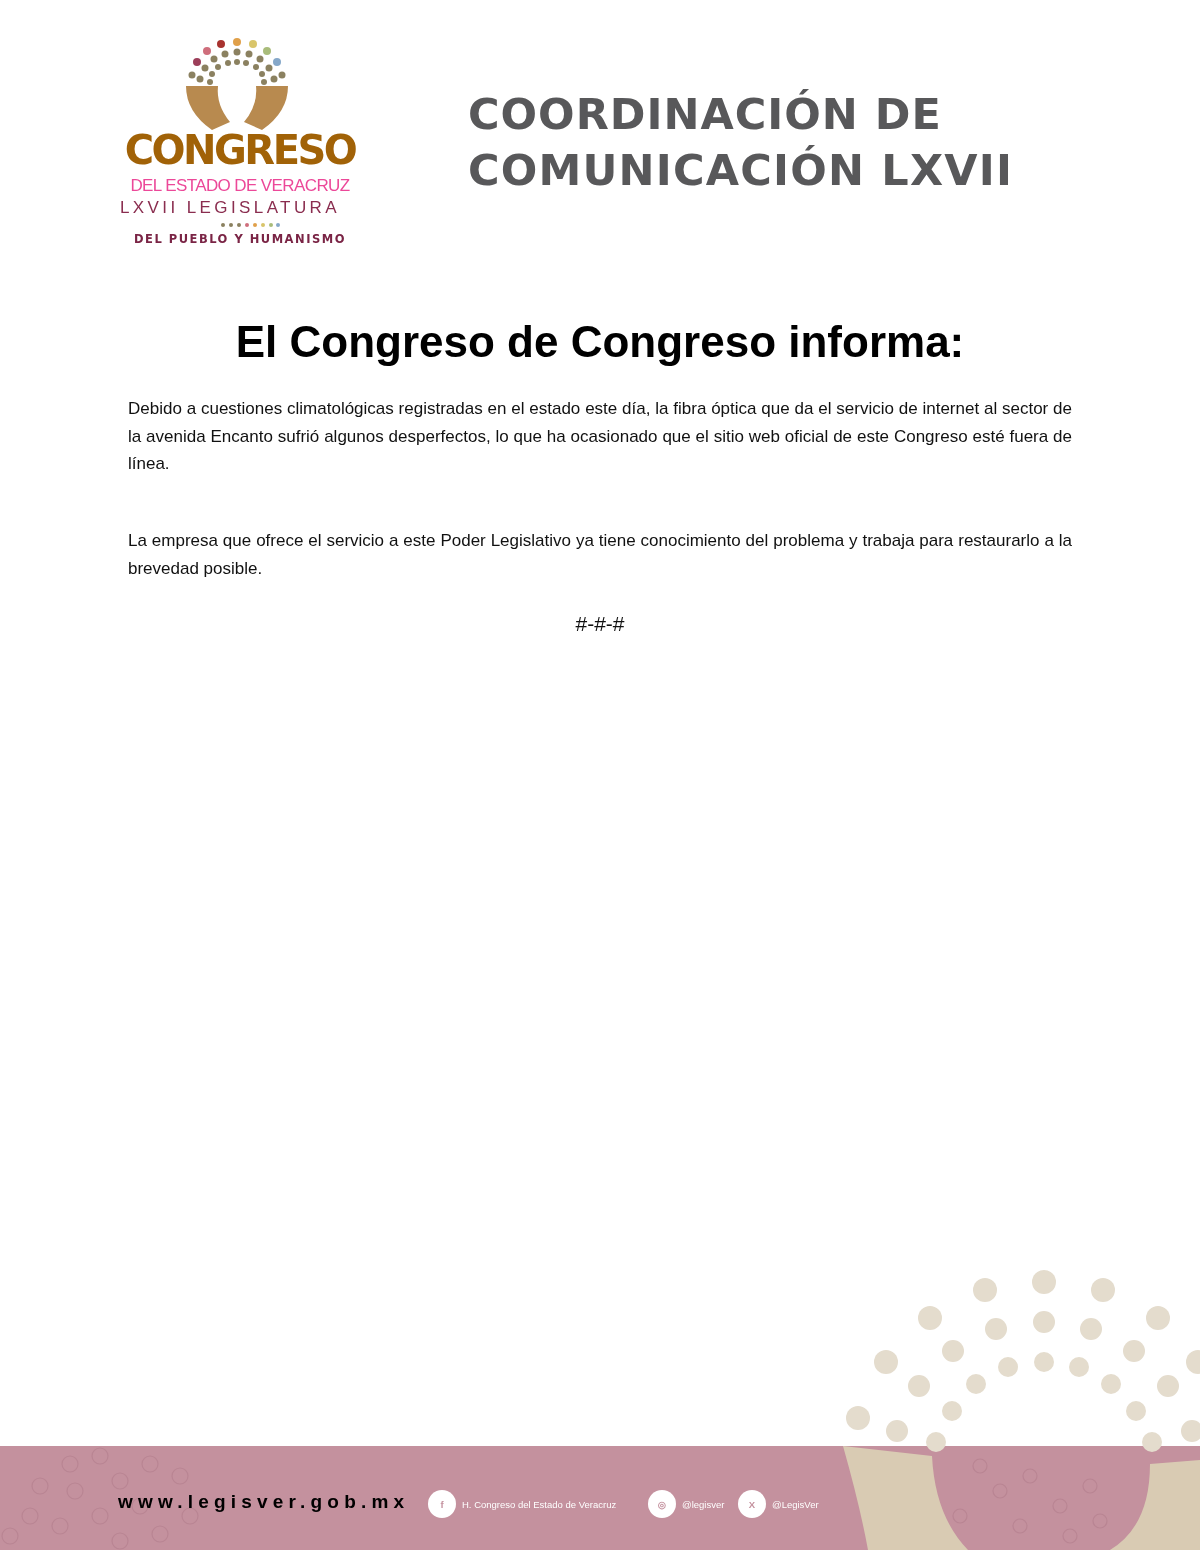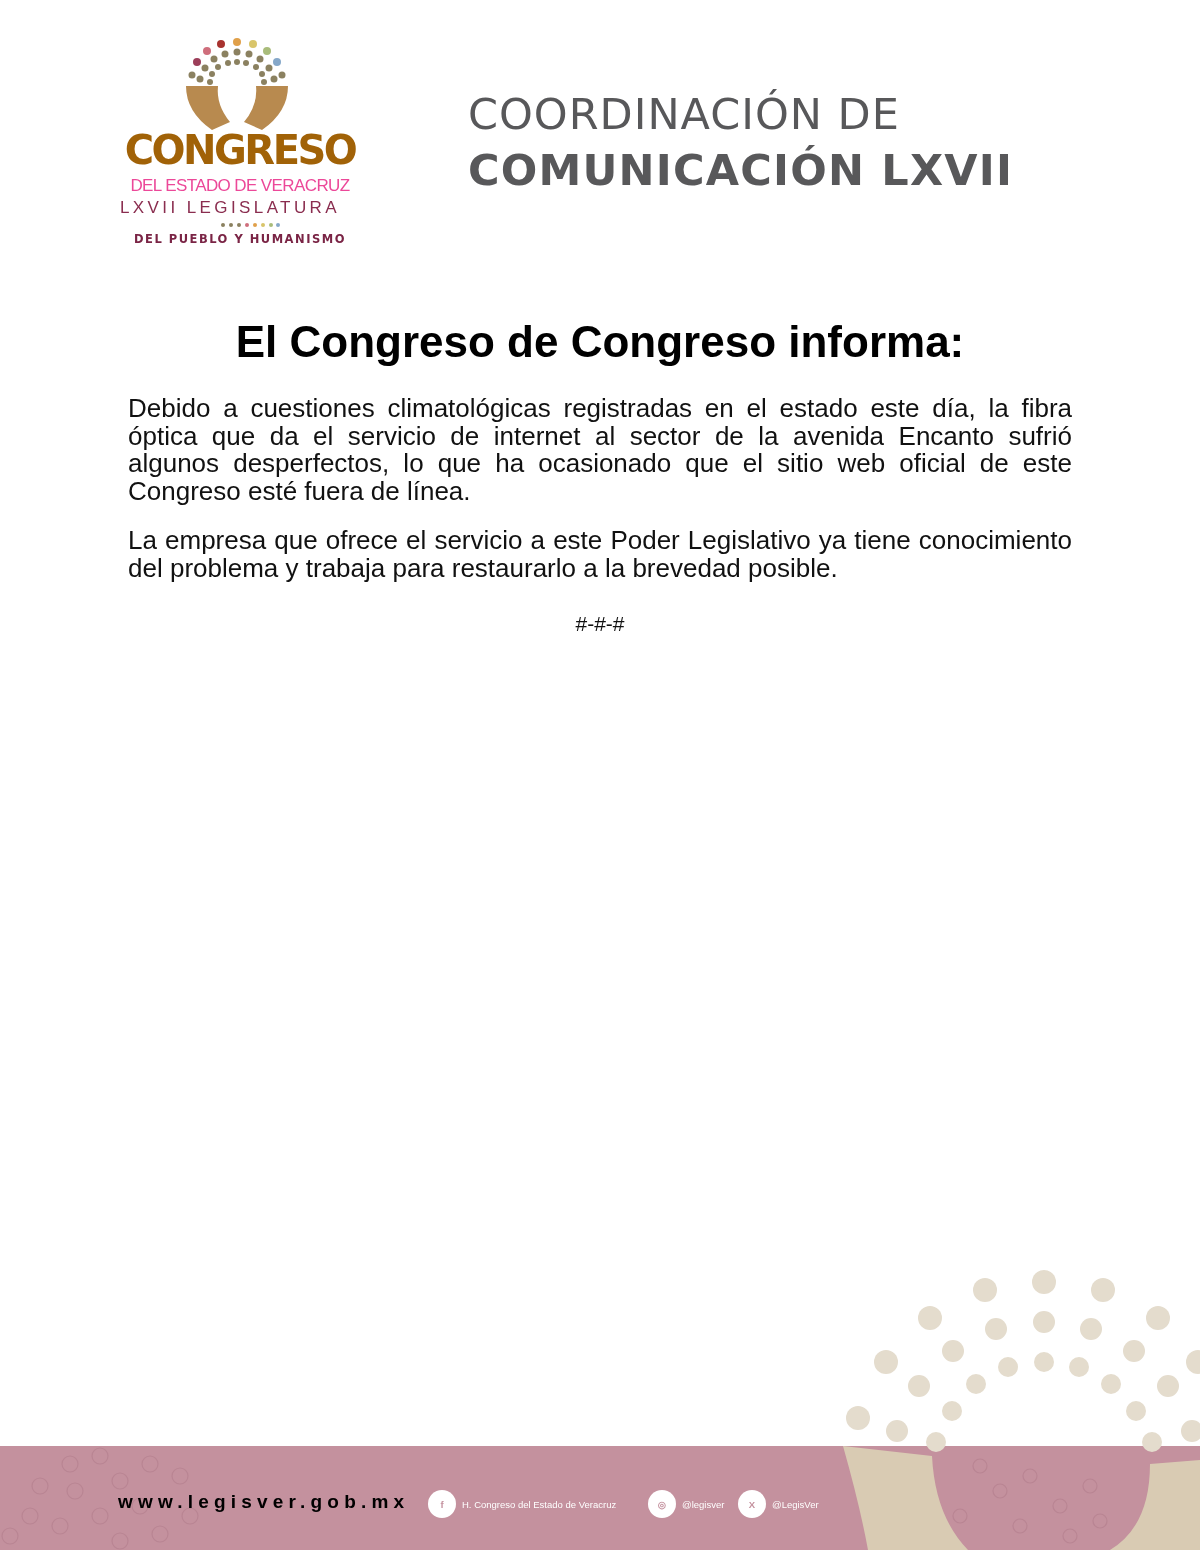--- a/index.html
+++ b/index.html
@@ -87,21 +87,21 @@
     .coord {
       position: absolute;
       left: 468px;
       top: 86px;
       color: #58585a;
     }
     .coord-line1 {
       font-family: "DejaVu Sans", sans-serif;
       font-size: 43px;
       letter-spacing: 1px;
-      font-weight: normal;
+      font-weight: bold;
       line-height: 56px;
       white-space: nowrap;
     }
     .coord-line2 {
       font-family: "DejaVu Sans", sans-serif;
       font-size: 43px;
       font-weight: bold;
       letter-spacing: 1.2px;
       line-height: 56px;
       white-space: nowrap;
@@ -115,21 +115,21 @@
       text-align: center;
       font-size: 44px;
       font-weight: bold;
       color: #000;
       line-height: 56px;
     }
     .para {
       position: absolute;
       left: 128px;
       width: 944px;
-      font-size: 26px;
+      font-size: 17px;
       line-height: 27.5px;
       color: #111;
       text-align: justify;
       margin: 0;
     }
     .para1 { top: 395px; }
     .para2 { top: 527px; }
     .sep {
       position: absolute;
       left: 0;

